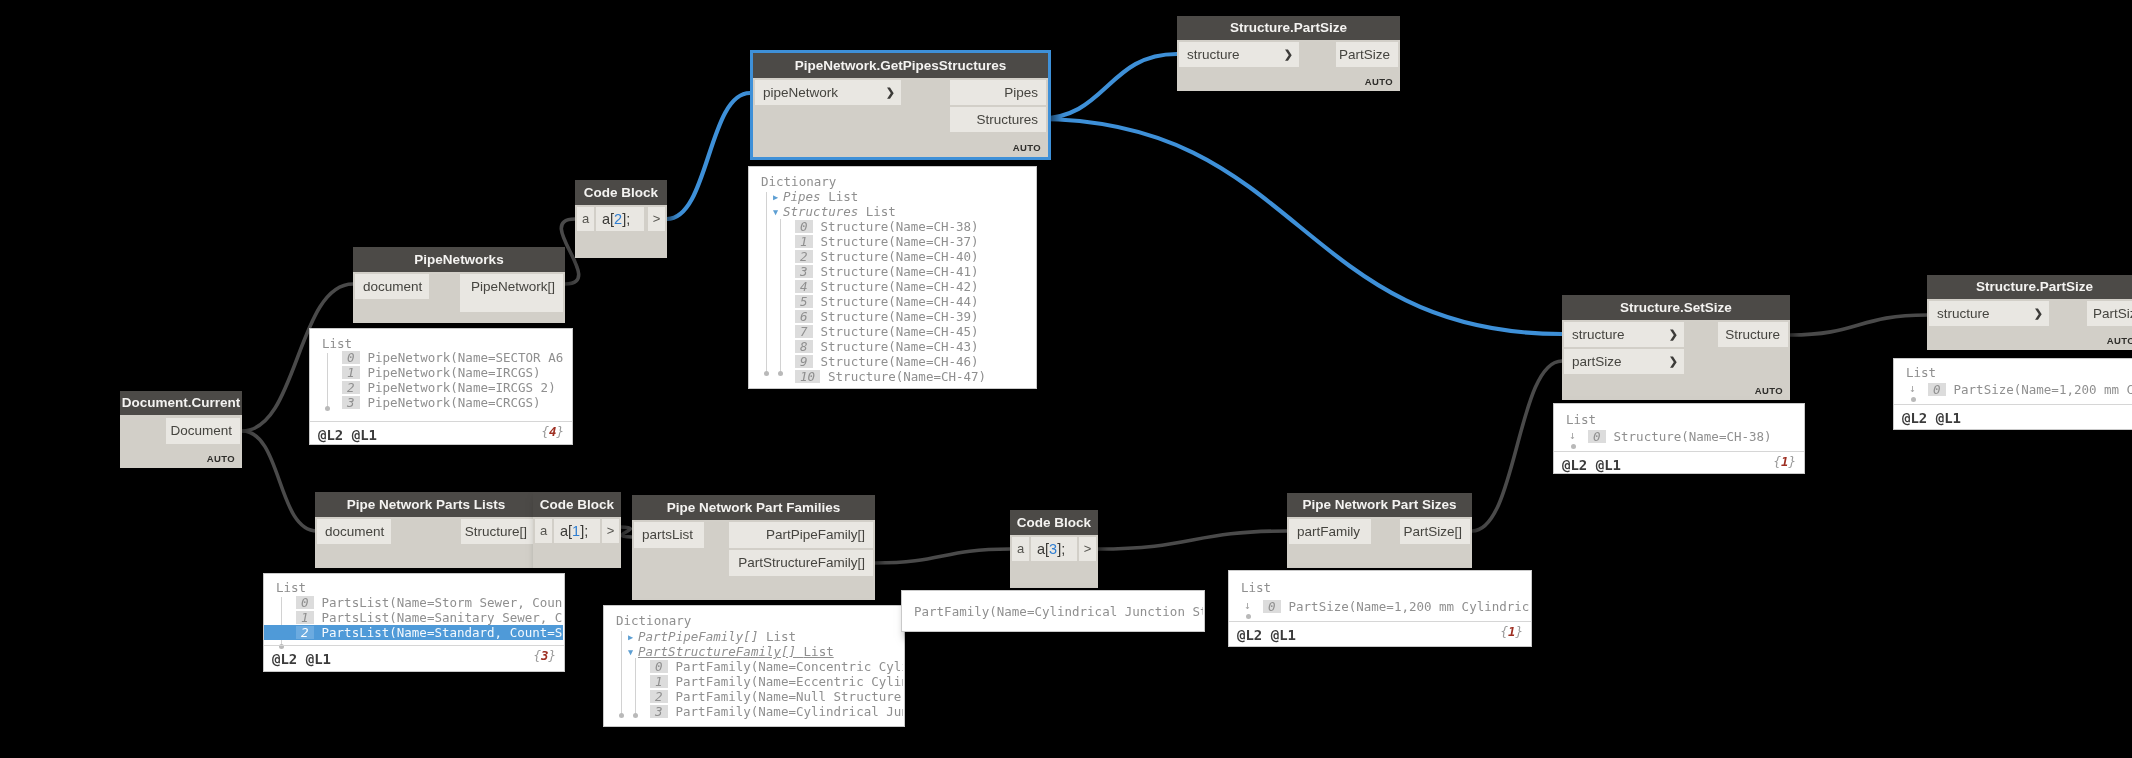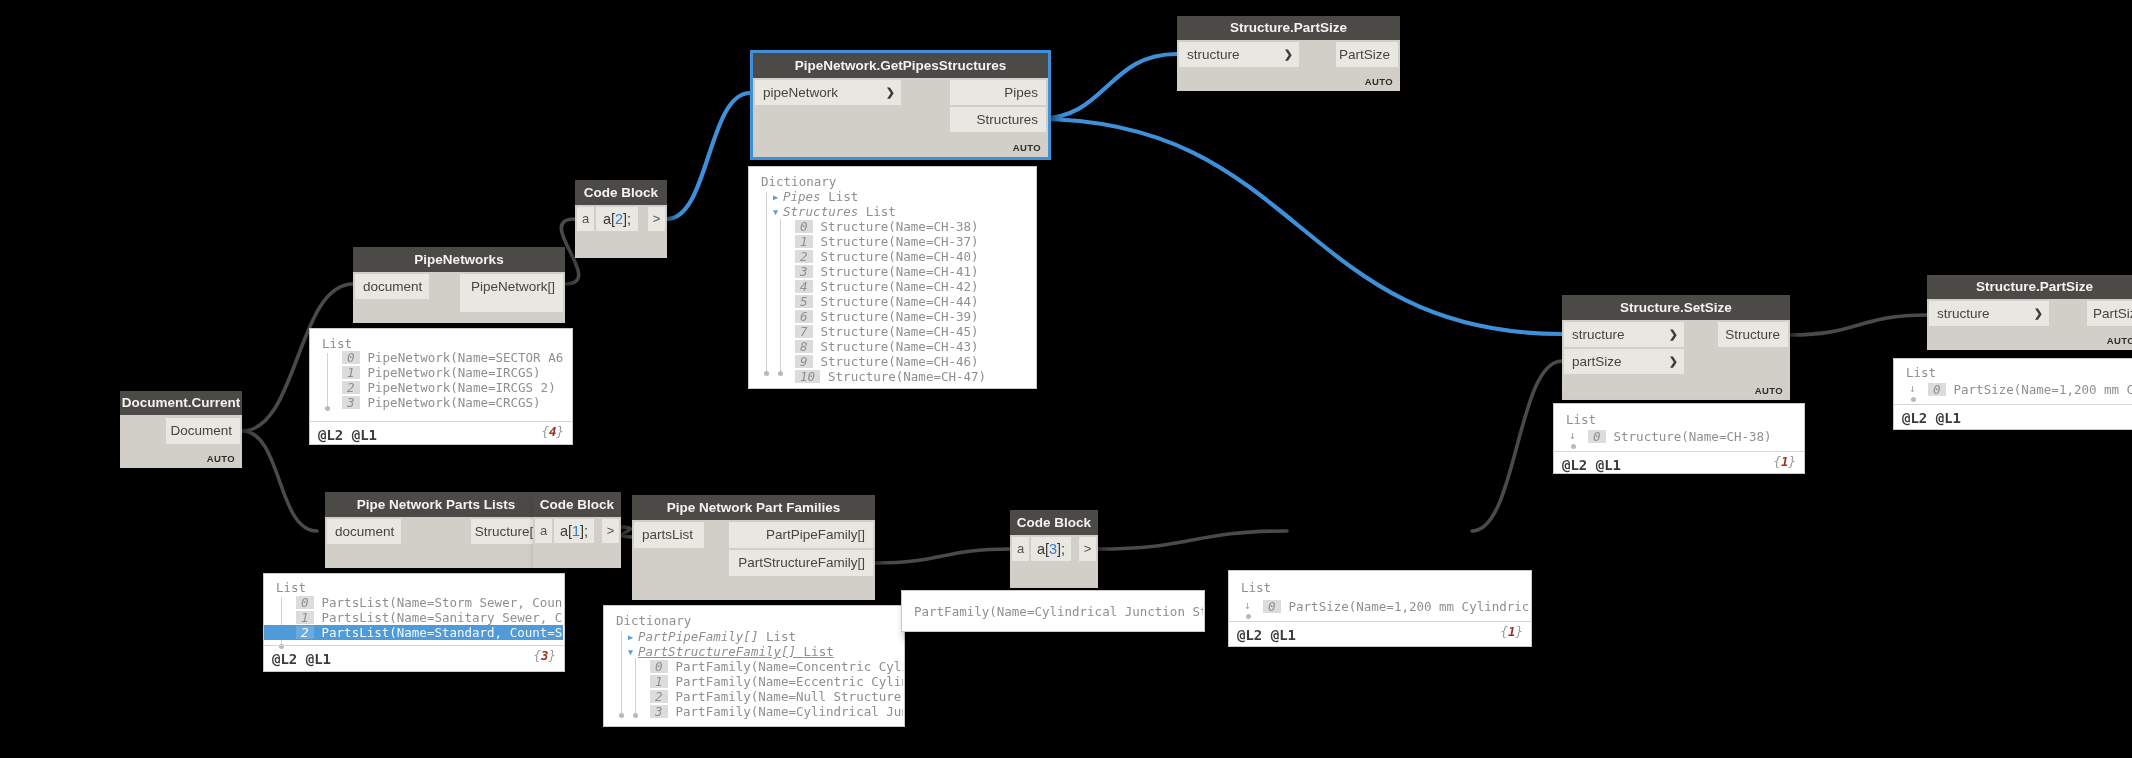--- a/index.html
+++ b/index.html
@@ -13,21 +13,21 @@
   .node.selected{border:3px solid #3e90d8;padding-left:14px;}
   .nh{position:absolute;left:0;top:0;right:0;background:#4c4a47;color:#f4f3f1;
       font-weight:bold;font-size:13.5px;text-align:center;white-space:nowrap;overflow:hidden;}
   .cell{position:absolute;background:#e9e7e2;color:#45443f;font-size:13.5px;
         white-space:nowrap;overflow:hidden;}
   .cell.in{padding-left:8px;}
   .cell.out{text-align:right;padding-right:8px;}
   .chev{position:absolute;right:6px;top:0;bottom:0;font-size:11px;font-weight:bold;color:#3c3b38;}
   .lacing{position:absolute;right:7px;bottom:4px;font-size:9.5px;font-weight:bold;
           color:#2e2d2a;letter-spacing:.4px;}
-  .cb-code{font-size:14.5px;color:#3a3936;text-align:center;}
+  .cb-code{font-size:14.5px;color:#3a3936;padding-left:6px;}
   .cb-code .num{color:#2e7dd1;}
   .cb-port{text-align:center;color:#55544f;font-size:13px;}
 
   .preview{position:absolute;background:#fff;border:1px solid #c9c9c9;
            box-shadow:5px 6px 9px rgba(0,0,0,.55);
            font-family:"DejaVu Sans Mono",monospace;color:#8f8f8f;font-size:12.5px;}
   .pv-label{position:absolute;white-space:nowrap;}
   .pv-row{position:absolute;left:0;right:1px;height:15px;line-height:15px;white-space:nowrap;overflow:hidden;}
   .idx{display:inline-block;background:#dcdcdc;color:#8f8f8f;font-style:italic;
        padding:0 5px;margin-right:8px;line-height:13px;}
@@ -123,21 +123,21 @@
   <div class="node" style="left:1927px;top:275px;width:215px;height:75px;">
     <div class="nh" style="height:24px;line-height:24px;">Structure.PartSize</div>
     <div class="cell in" style="top:26px;height:25px;line-height:25px;left:2px;width:112px;">
       <span>structure</span>
       <span class="chev" style="line-height:25px;">❯</span>
     </div>
     <div class="cell" style="top:26px;height:25px;line-height:25px;left:160px;width:47px;padding-left:6px;">PartSize</div>
     <div class="lacing">AUTO</div>
   </div>
 
-  <div class="node" style="left:325px;top:492px;width:222px;height:76px;">
+  <div class="node" style="left:315px;top:492px;width:222px;height:76px;">
     <div class="nh" style="height:25px;line-height:25px;">Pipe Network Parts Lists</div>
     <div class="cell in" style="top:27px;height:25px;line-height:25px;left:2px;width:66px;">document</div>
     <div class="cell out" style="top:27px;height:25px;line-height:25px;right:2px;width:66px;">Structure[]</div>
   </div>
 
   <div class="node" style="left:533px;top:492px;width:88px;height:76px;">
     <div class="nh" style="height:25px;line-height:25px;">Code Block</div>
     <div class="cell cb-port" style="top:27px;height:24px;line-height:24px;left:2px;width:17px;">a</div>
     <div class="cell cb-code" style="top:27px;height:24px;line-height:24px;left:21px;width:40px;"><span>a[</span><span class="num">1</span><span>];</span></div>
     <div class="cell cb-port" style="top:27px;height:24px;line-height:24px;right:2px;width:17px;">&gt;</div>
@@ -150,20 +150,25 @@
     <div class="cell out" style="top:55px;height:26px;line-height:26px;right:2px;width:136px;">PartStructureFamily[]</div>
   </div>
 
   <div class="node" style="left:1010px;top:510px;width:88px;height:78px;">
     <div class="nh" style="height:25px;line-height:25px;">Code Block</div>
     <div class="cell cb-port" style="top:27px;height:24px;line-height:24px;left:2px;width:17px;">a</div>
     <div class="cell cb-code" style="top:27px;height:24px;line-height:24px;left:21px;width:40px;"><span>a[</span><span class="num">3</span><span>];</span></div>
     <div class="cell cb-port" style="top:27px;height:24px;line-height:24px;right:2px;width:17px;">&gt;</div>
   </div>
 
+  <div class="node" style="left:1287px;top:493px;width:185px;height:75px;">
+    <div class="nh" style="height:24px;line-height:24px;">Pipe Network Part Sizes</div>
+    <div class="cell in" style="top:26px;height:25px;line-height:25px;left:2px;width:74px;">partFamily</div>
+    <div class="cell out" style="top:26px;height:25px;line-height:25px;right:2px;width:62px;">PartSize[]</div>
+  </div>
 
   <div class="preview" style="left:309px;top:328px;width:262px;height:115px;">
     <div class="pv-label" style="left:12px;top:7px;">List</div>
     <div class="guide" style="left:17px;top:24px;height:54px;"></div>
     <div class="pv-row" style="top:21px;padding-left:32px;"><span class="idx">0</span><span>PipeNetwork(Name=SECTOR A6 SANITARIO</span></div>
     <div class="pv-row" style="top:36px;padding-left:32px;"><span class="idx">1</span><span>PipeNetwork(Name=IRCGS)</span></div>
     <div class="pv-row" style="top:51px;padding-left:32px;"><span class="idx">2</span><span>PipeNetwork(Name=IRCGS 2)</span></div>
     <div class="pv-row" style="top:66px;padding-left:32px;"><span class="idx">3</span><span>PipeNetwork(Name=CRCGS)</span></div>
     <div class="pv-footer" style="height:22px;">
       <span class="levels">@L2 @L1</span>

